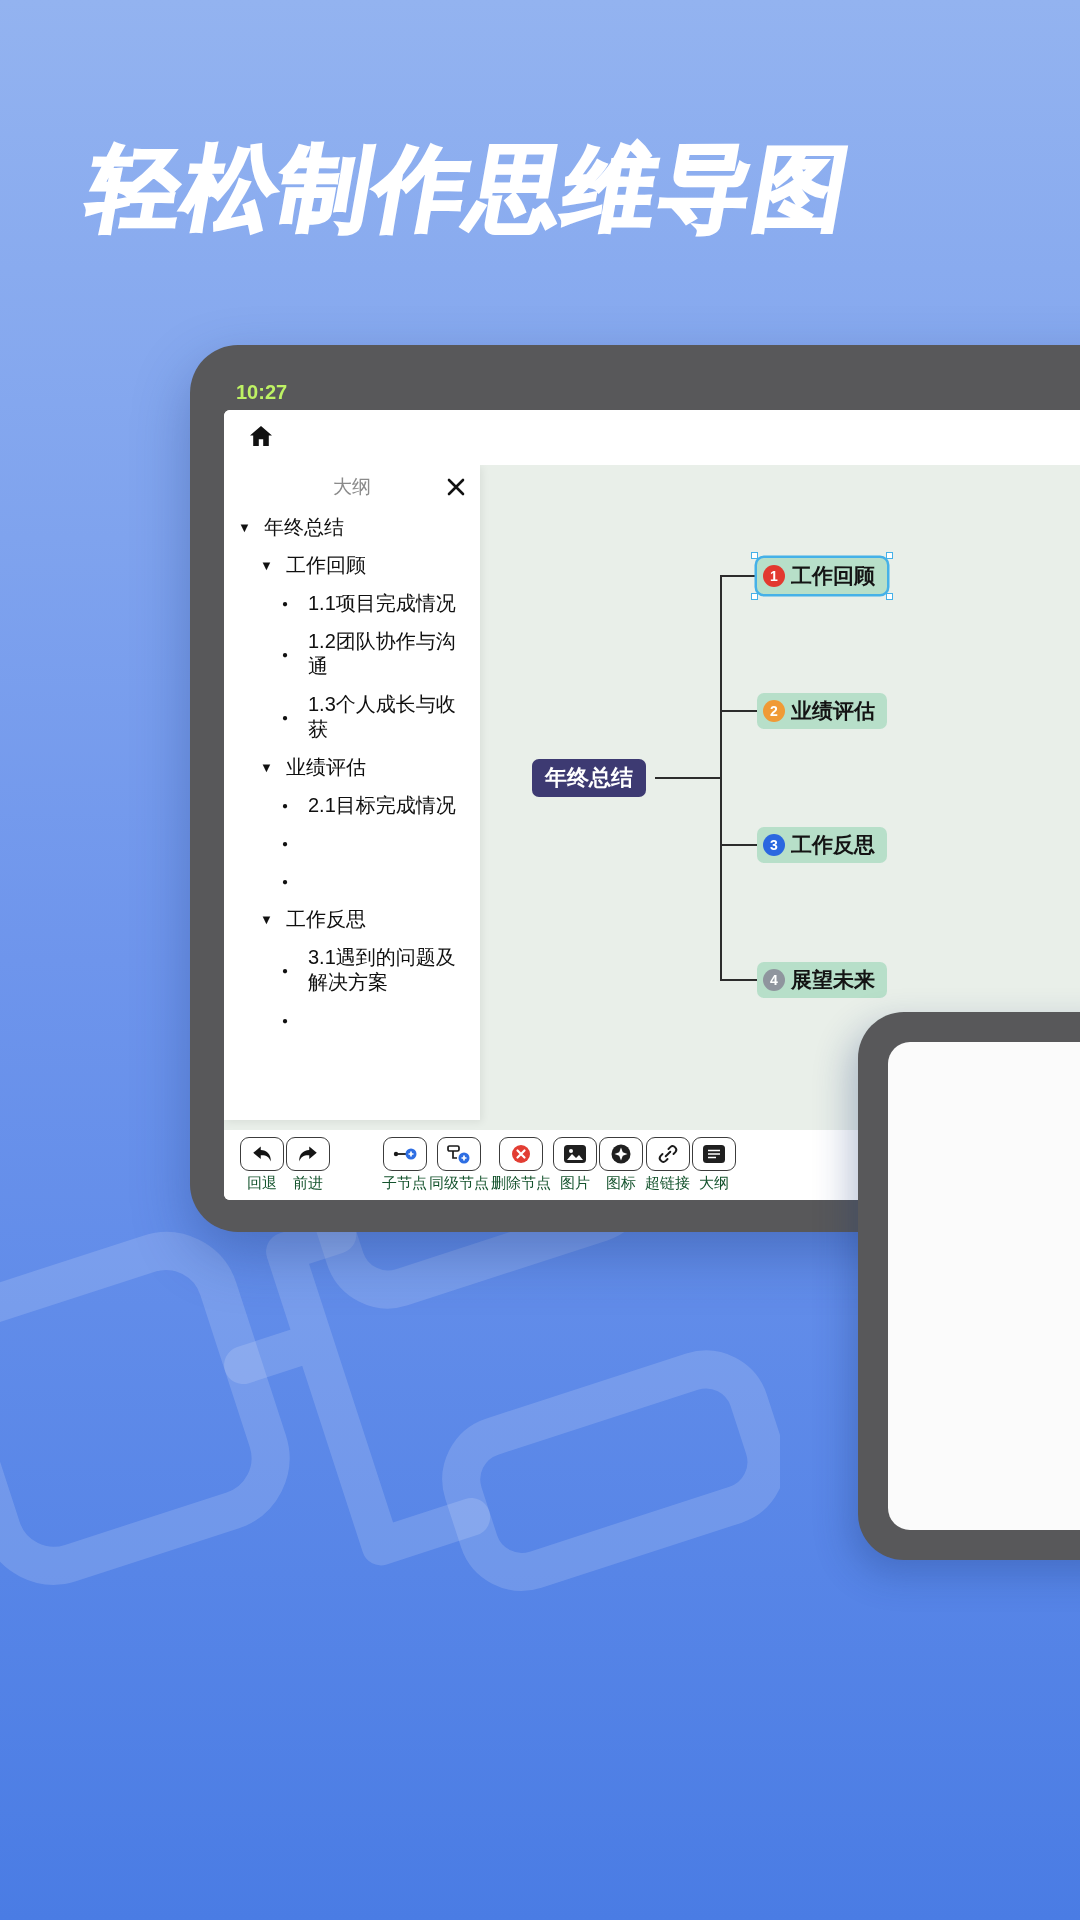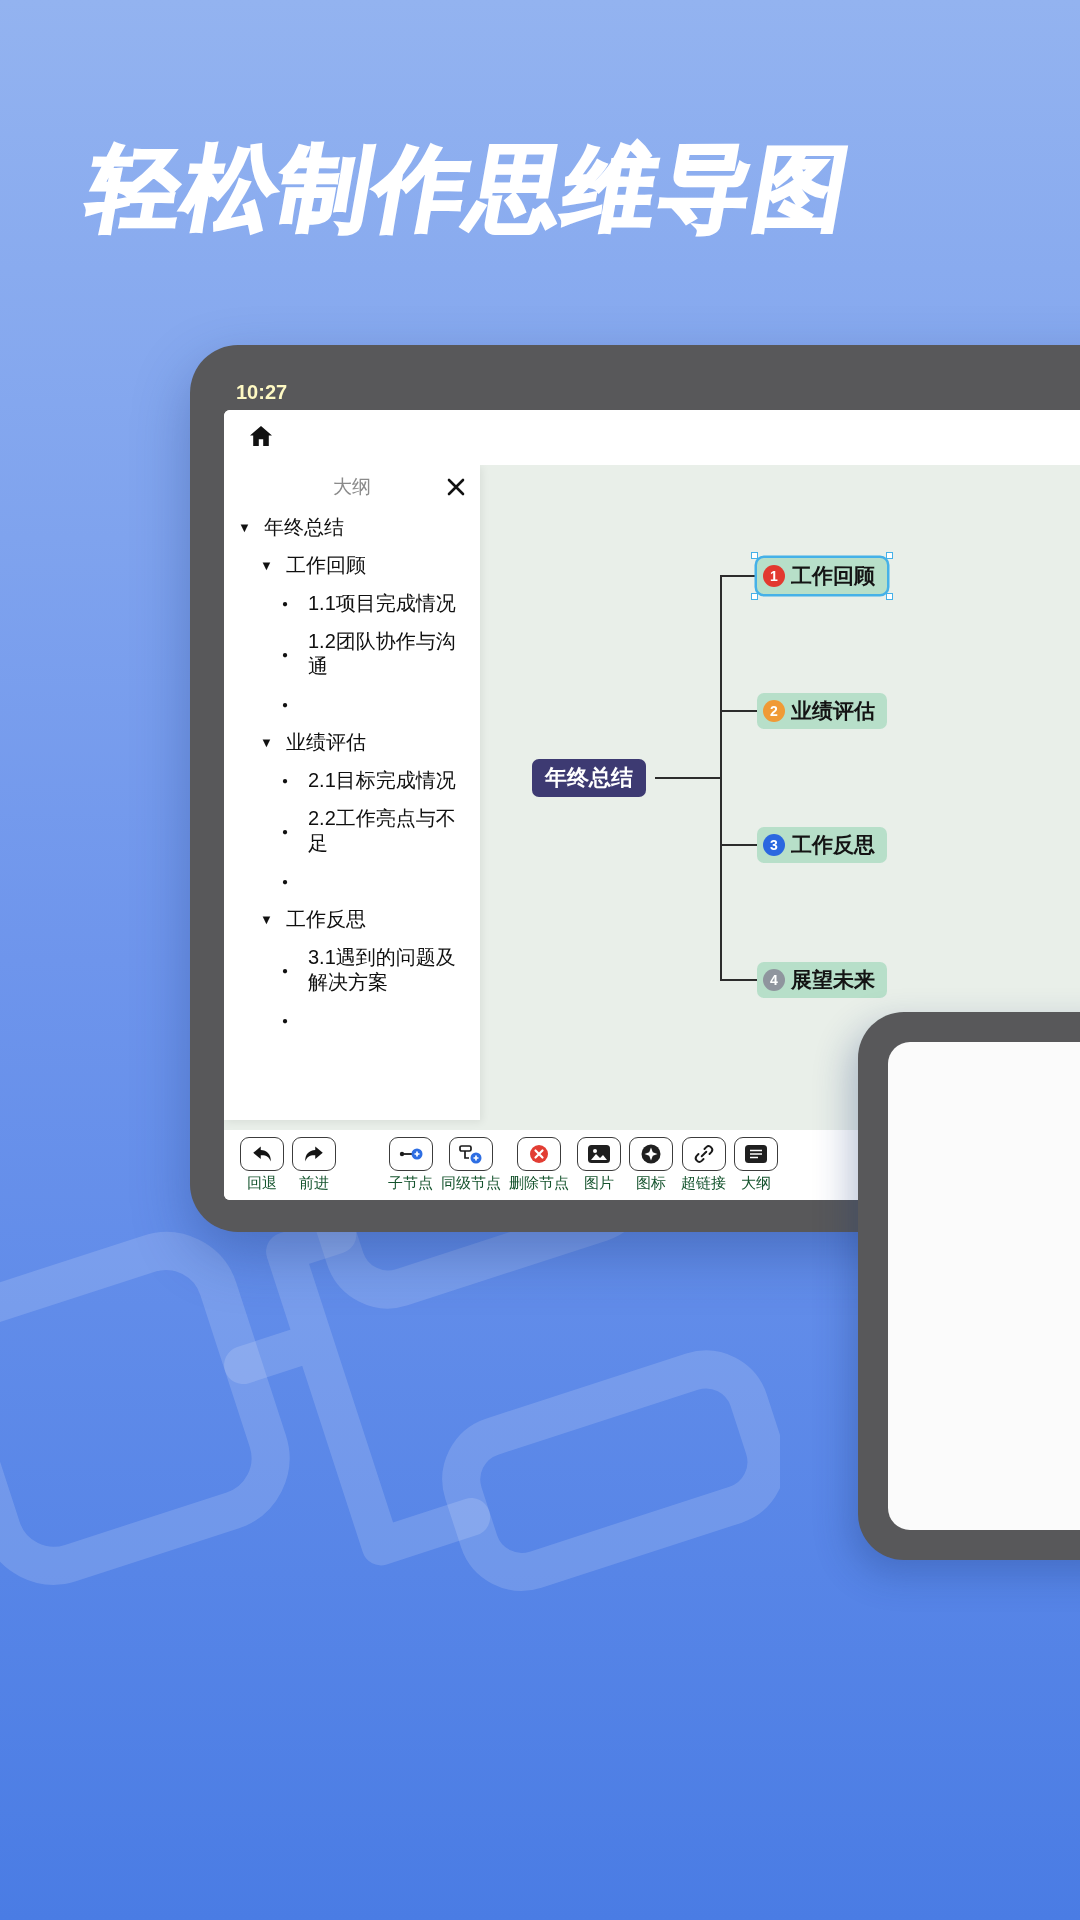--- a/index.html
+++ b/index.html
@@ -18,21 +18,21 @@
     font-size:92px; font-weight:bold; letter-spacing:3px; line-height:1.1;
     transform:skewX(-10deg); -webkit-text-stroke:3px #ffffff; white-space:nowrap;
   }
 
   
   .tablet {
     position:absolute; left:190px; top:345px; width:1100px; height:887px;
     background:#58585a; border-radius:48px;
     box-shadow:0 22px 55px rgba(25,55,120,.35);
   }
-  .statusbar-time { position:absolute; left:46px; top:36px; color:#fef9c3; font-size:20px; font-weight:bold; }
+  .statusbar-time { position:absolute; left:46px; top:36px; color:#bef264; font-size:20px; font-weight:bold; }
   .screen {
     position:absolute; left:34px; top:65px; width:calc(100% - 34px); height:790px;
     background:#ffffff; border-radius:6px 0 0 6px; overflow:hidden;
     display:flex; flex-direction:column;
   }
   .appbar { height:55px; background:#ffffff; display:flex; align-items:center; padding-left:26px; flex:0 0 55px; }
   .canvas { position:relative; flex:1; background:#e9efe9; overflow:hidden; }
 
   
   .outline-panel {
@@ -72,21 +72,21 @@
     display:flex; align-items:center; justify-content:center;
     color:#fff; font-size:14px; font-weight:bold;
   }
   .handle { position:absolute; width:7px; height:7px; background:#fff; border:1.5px solid #45b1e8; }
   .handle.tl{ left:-6px; top:-6px; } .handle.tr{ right:-6px; top:-6px; }
   .handle.bl{ left:-6px; bottom:-6px; } .handle.br{ right:-6px; bottom:-6px; }
 
   
   .toolbar { height:70px; flex:0 0 70px; background:#ffffff; display:flex; align-items:center; padding-left:16px; }
   .tb-item { display:flex; flex-direction:column; align-items:center; gap:3px; }
-  .tb-item + .tb-item { margin-left:8px; }
+  .tb-item + .tb-item { margin-left:2px; }
   .tb-item:nth-child(3) { margin-left:52px; }
   .tb-icon { width:44px; height:34px; border:1.6px solid #3c3c3c; border-radius:9px; display:flex; align-items:center; justify-content:center; }
   .tb-label { font-size:15px; color:#14532d; white-space:nowrap; }
 
   
   .phone {
     position:absolute; left:858px; top:1012px; width:300px; height:548px;
     background:#58585a; border-radius:46px; z-index:20;
     box-shadow:-8px 14px 36px rgba(25,55,120,.30);
   }
@@ -175,32 +175,32 @@
               <div class="o-row lvl2">
                 <span class="marker dot">●</span>
                 <span class="o-text">1.1项目完成情况</span>
               </div>
               <div class="o-row lvl2">
                 <span class="marker dot">●</span>
                 <span class="o-text">1.2团队协作与沟通</span>
               </div>
               <div class="o-row lvl2">
                 <span class="marker dot">●</span>
+                <span class="o-text">1.3个人成长与收获</span>
               </div>
               <div class="o-row lvl1">
                 <span class="marker tri">▼</span>
                 <span class="o-text">业绩评估</span>
               </div>
               <div class="o-row lvl2">
                 <span class="marker dot">●</span>
                 <span class="o-text">2.1目标完成情况</span>
               </div>
               <div class="o-row lvl2">
                 <span class="marker dot">●</span>
-                <span class="o-text">2.2工作亮点与不足</span>
               </div>
               <div class="o-row lvl2">
                 <span class="marker dot">●</span>
               </div>
               <div class="o-row lvl1">
                 <span class="marker tri">▼</span>
                 <span class="o-text">工作反思</span>
               </div>
               <div class="o-row lvl2">
                 <span class="marker dot">●</span>

